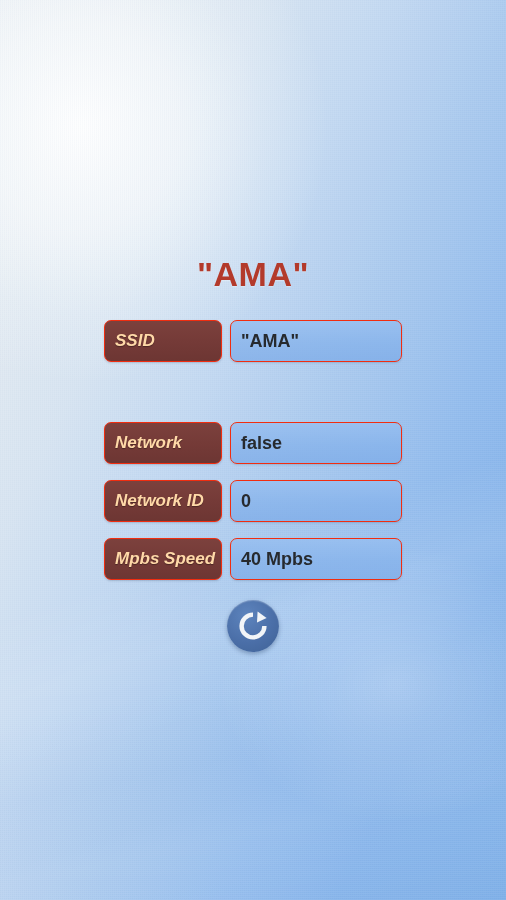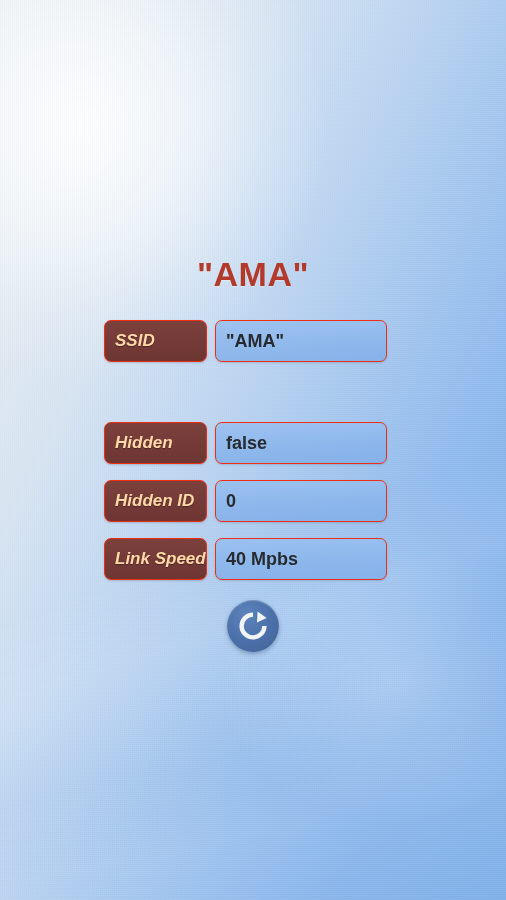--- a/index.html
+++ b/index.html
@@ -107,21 +107,21 @@
     align-items: center;
     height: 42px;
     margin-bottom: 9px;
   }
   .info-row.gap-wide {
     margin-bottom: 16px;
   }
 
   .cell-label {
     box-sizing: border-box;
-    width: 103px;
+    width: 118px;
     height: 42px;
     border: 1.5px solid #f12d10;
     border-radius: 7px;
     background: linear-gradient(180deg, #7c413d 0%, #743a37 55%, #6d3633 100%);
     color: #ffd9a8;
     font-size: 17px;
     font-weight: bold;
     font-style: italic;
     display: flex;
     align-items: center;
@@ -200,31 +200,31 @@
 
       <div class="info-row">
         <div class="cell-label">SSID</div>
         <div class="cell-value">"AMA"</div>
       </div>
 
       <div class="info-row">
       </div>
 
       <div class="info-row gap-wide">
-        <div class="cell-label">Hidden</div>
+        <div class="cell-label">Network</div>
         <div class="cell-value">false</div>
       </div>
 
       <div class="info-row gap-wide">
-        <div class="cell-label">Hidden ID</div>
+        <div class="cell-label">Network ID</div>
         <div class="cell-value">0</div>
       </div>
 
       <div class="info-row">
-        <div class="cell-label">Link Speed</div>
+        <div class="cell-label">Mpbs Speed</div>
         <div class="cell-value">40 Mpbs</div>
       </div>
 
     </div>
 
     <div class="refresh-wrap">
       <button class="refresh-button">
         <span>
           <svg width="36" height="36" viewBox="0 0 36 36" aria-hidden="true">
             <path d="M18 6.6

